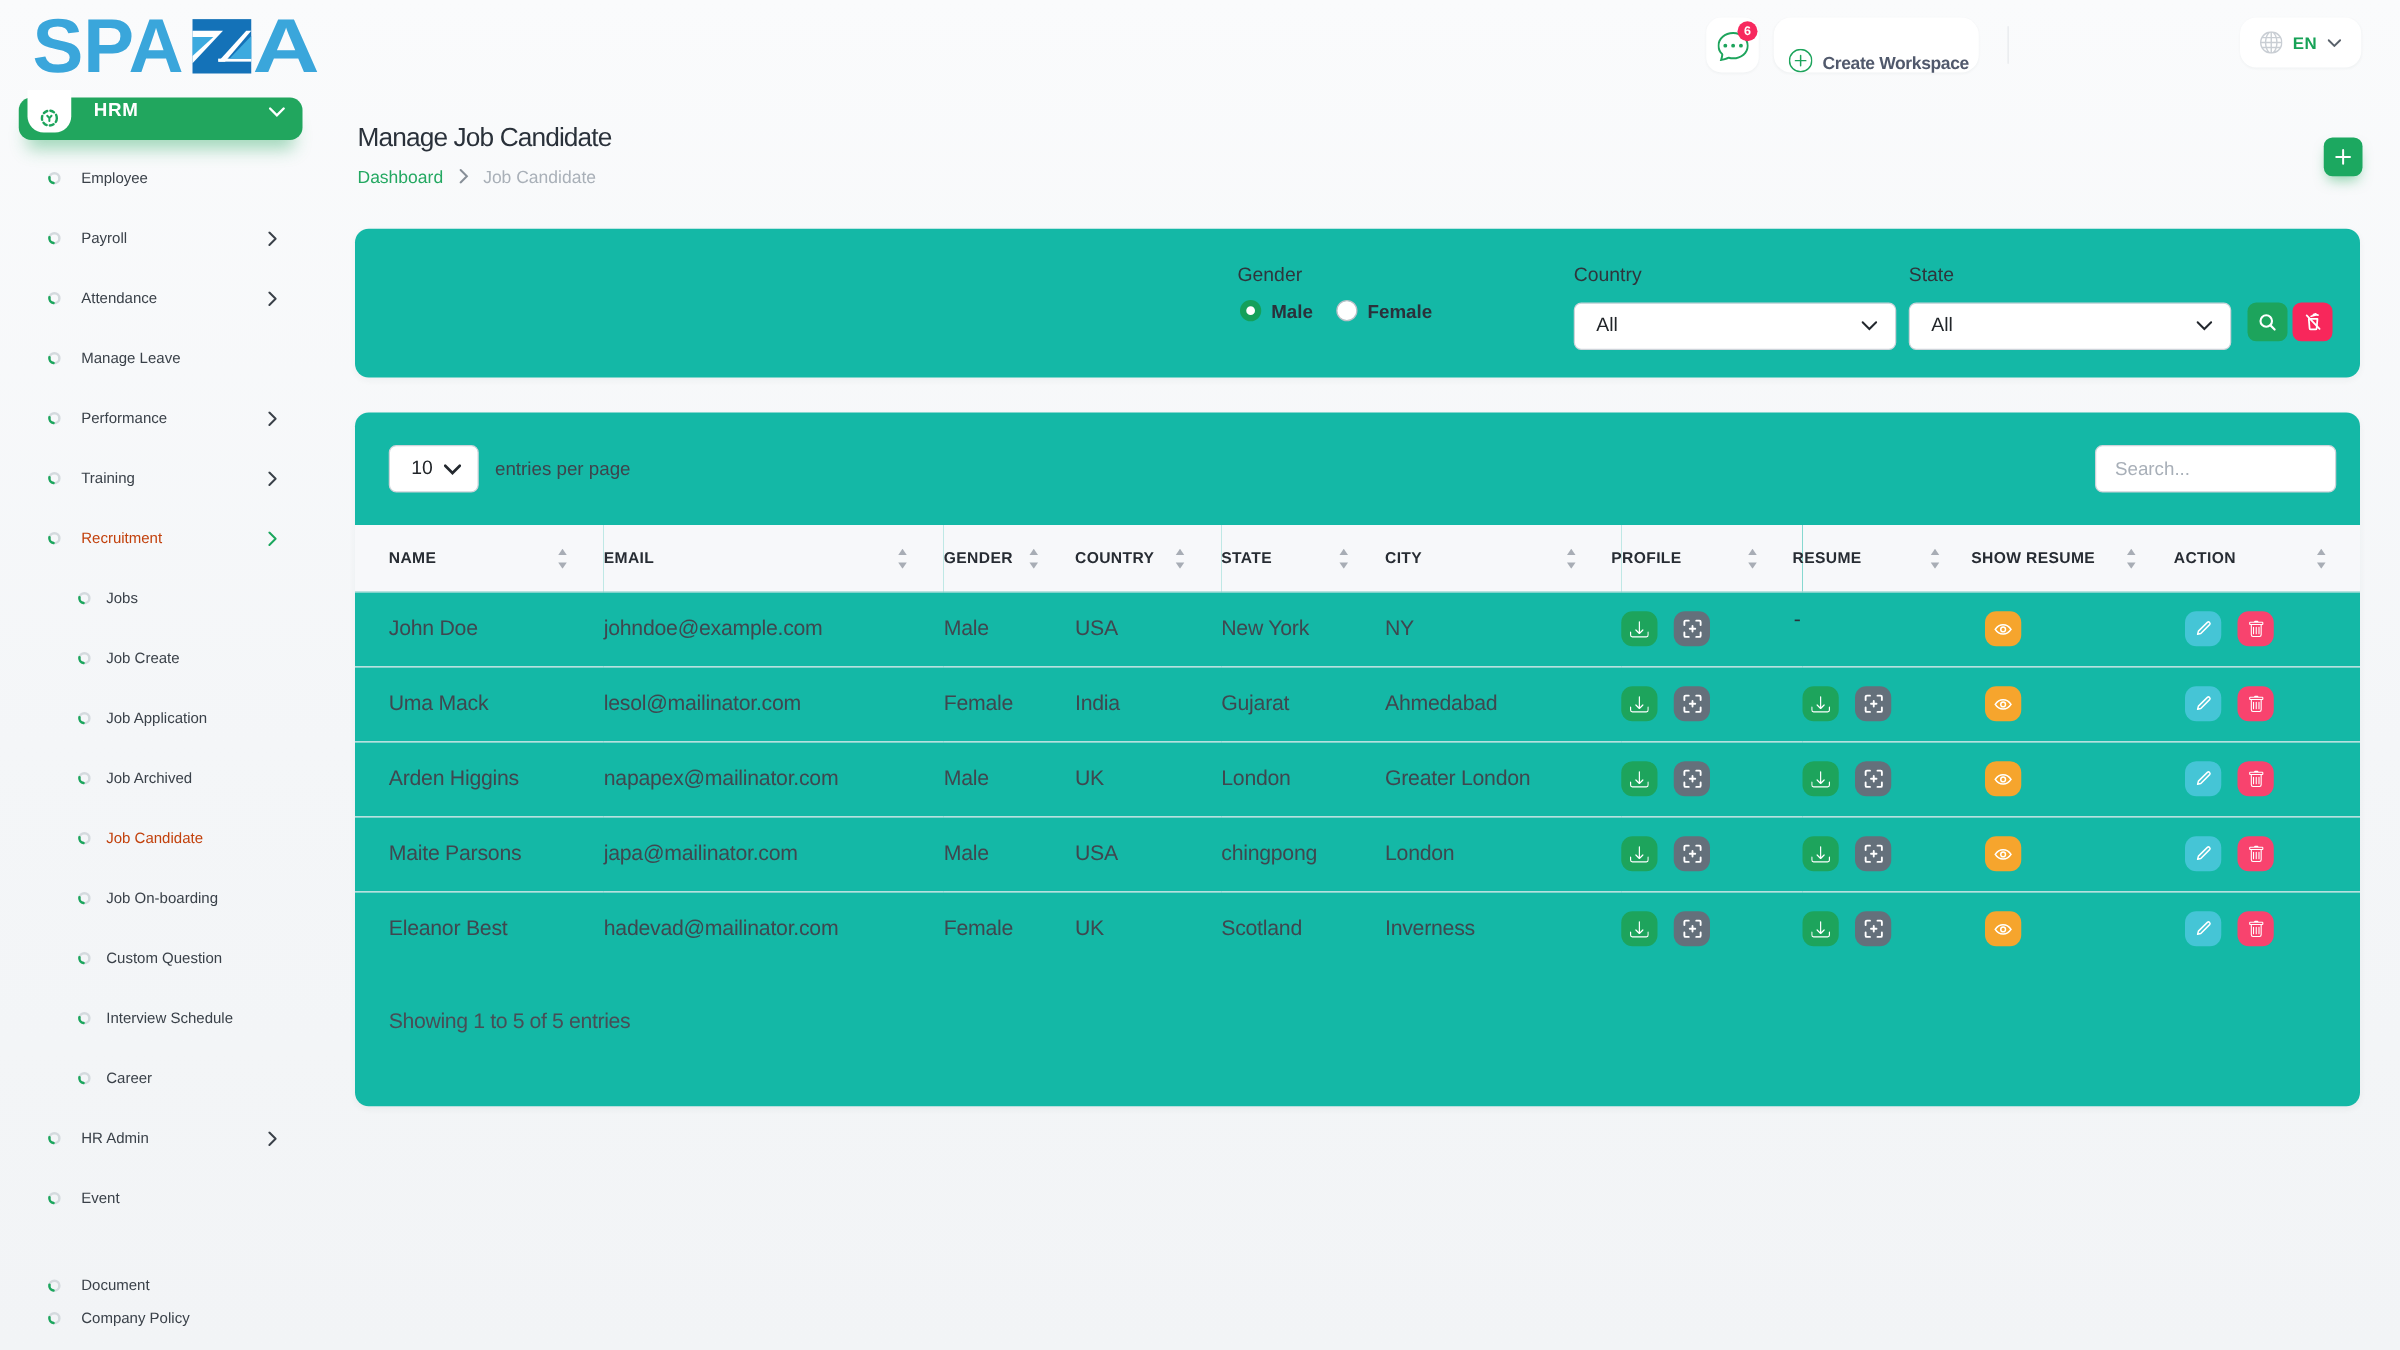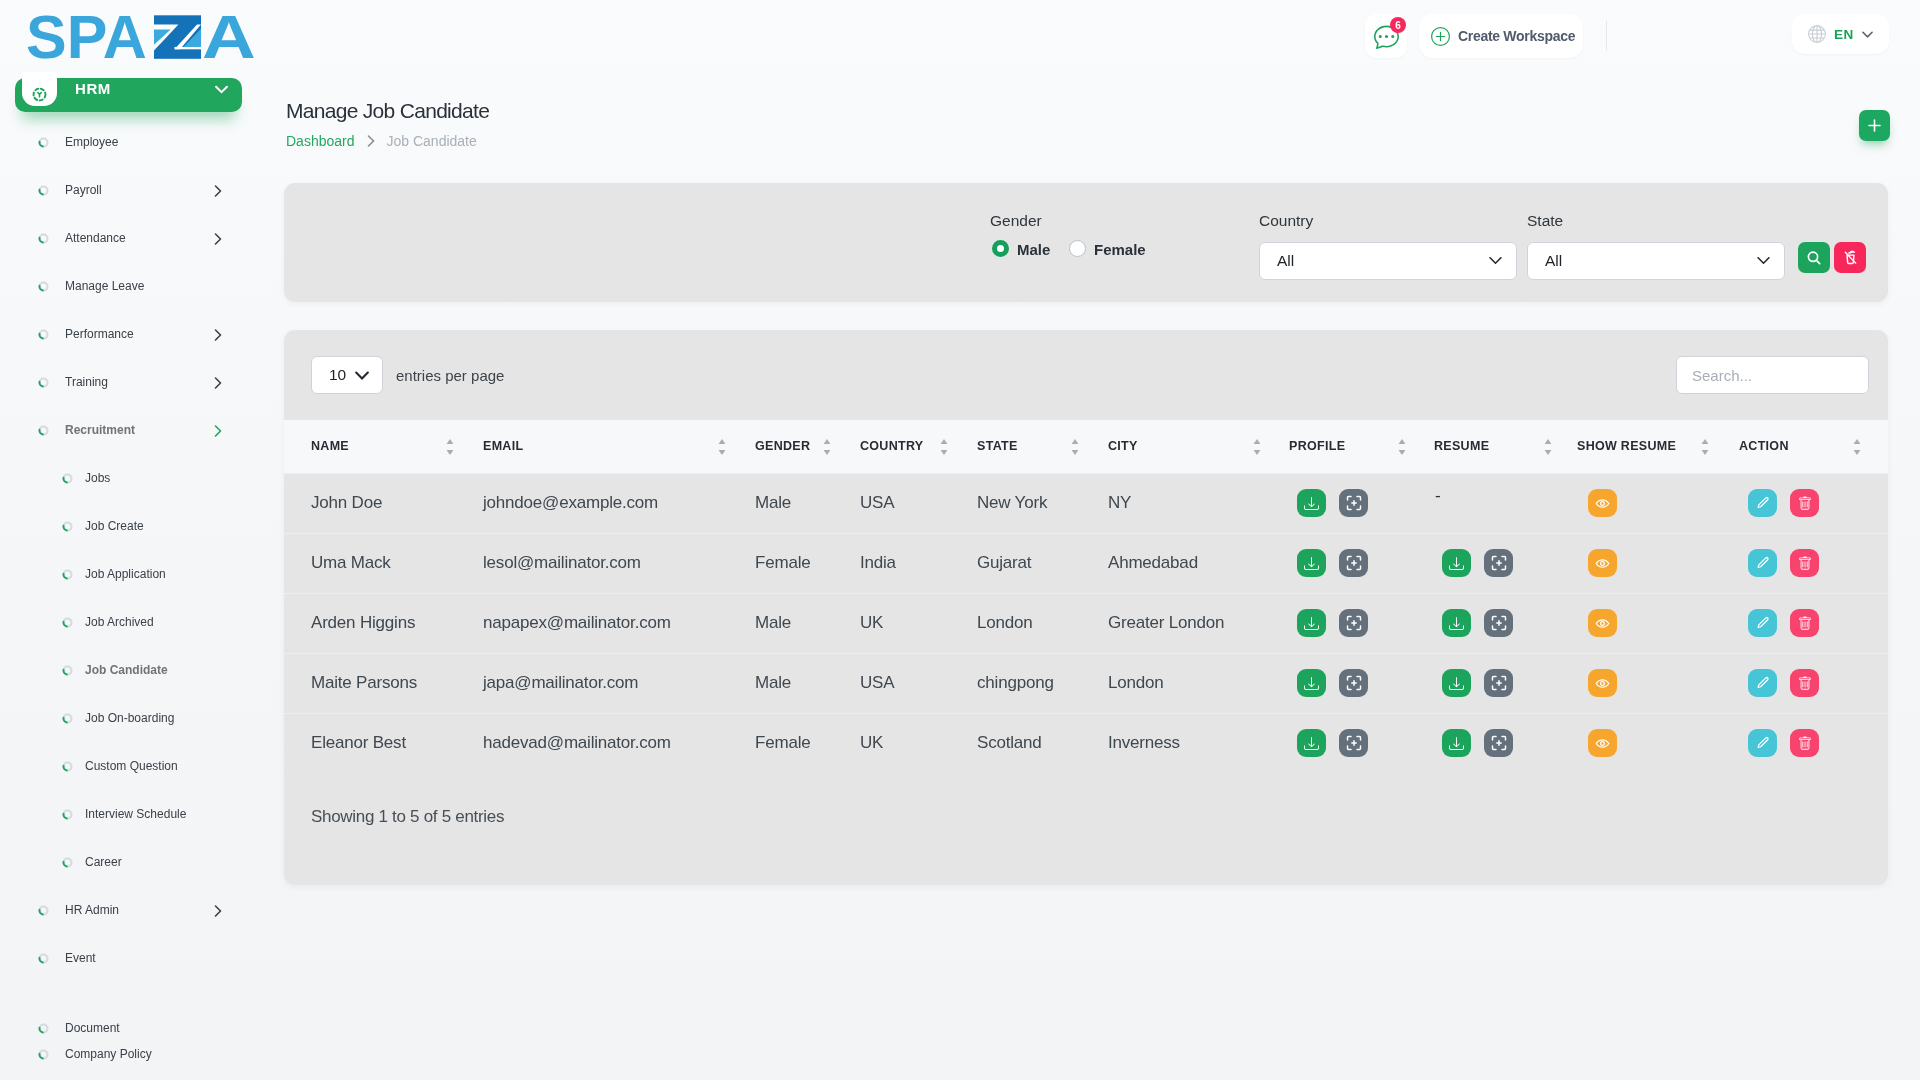--- a/index.html
+++ b/index.html
@@ -2,46 +2,46 @@
 <html><head>
 <meta charset="utf-8">
 <style>
 *{margin:0;padding:0;box-sizing:border-box}
 html,body{width:1920px;height:1080px;overflow:hidden}
 body{font-family:"Liberation Sans",sans-serif;background:linear-gradient(180deg,#fafbfc 0%,#f4f6f8 55%,#f2f4f6 100%);position:relative}
 
 .logo{position:absolute;left:27px;top:13px}
 .chat-box{position:absolute;left:1365px;top:14px;width:42px;height:44px;background:#fff;border-radius:12px;box-shadow:0 1px 2px rgba(30,40,50,.04);display:flex;align-items:center;justify-content:center}
 .badge6{position:absolute;top:3px;right:1px;width:16px;height:16px;background:#f7285e;border-radius:50%;color:#fff;font-size:10px;font-weight:bold;display:flex;align-items:center;justify-content:center}
-.cw-btn{position:absolute;left:1419px;top:14px;width:164px;height:44px;background:#fff;border-radius:14px;box-shadow:0 1px 2px rgba(30,40,50,.04);display:flex;align-items:center;padding-left:12px;gap:8px}
+.cw-btn{position:absolute;left:1419px;top:14px;width:164px;height:44px;background:#fff;border-radius:14px;box-shadow:0 1px 2px rgba(30,40,50,.04);display:flex;align-items:flex-end;padding-left:12px;gap:8px}
 .cw-btn span{font-size:14px;font-weight:bold;letter-spacing:-.3px;color:#51596c}
 .hdr-sep{position:absolute;left:1606px;top:21px;width:1px;height:30px;background:#e6e9ec}
 .lang-box{position:absolute;top:14px;left:1792px;width:97px;height:40px;background:#fff;border-radius:13px;box-shadow:0 1px 2px rgba(30,40,50,.04);display:flex;align-items:center;justify-content:center;gap:8px}
 .lang-box b{font-size:13.5px;color:#17a257;letter-spacing:.5px}
 
 .sidebar{position:absolute;left:0;top:72px;width:262px;bottom:0}
 .hrm-btn{position:absolute;left:15px;top:6px;width:227px;height:34px;background:#21a65e;border-radius:10px;box-shadow:0 14px 14px -7px rgba(33,166,94,.42)}
 .hrm-notch{position:absolute;left:7px;top:-6px;width:35px;height:34px;background:#fff;border-radius:0 0 13px 13px;display:flex;align-items:flex-end;justify-content:center;padding-bottom:3px}
 .hrm-btn .t{position:absolute;left:60px;top:2px;height:18px;line-height:18px;color:#fff;font-size:15px;font-weight:bold;letter-spacing:.6px}
 .hrm-btn svg.chev{position:absolute;right:14px;top:5px}
 .menu{position:absolute;left:0;top:0;width:262px}
 .mi{position:absolute;left:0;width:262px;height:24px;display:flex;align-items:center}
 .mi .bullet{position:absolute;left:38px}
 .mi .txt{position:absolute;left:65px;font-size:12px;color:#3a4149}
 .mi .arr{position:absolute;left:212px;top:7px}
 .mi.sub .bullet{left:62px}
 .mi.sub .txt{left:85px}
-.mi.act .txt{color:#737373;font-weight:bold}
+.mi.act .txt{color:#c2410c;font-weight:normal}
 
 .content{position:absolute;left:284px;top:72px;width:1604px}
 h1{position:absolute;left:2px;top:27px;font-size:21px;font-weight:normal;color:#2a313a;letter-spacing:-.7px}
 .crumbs{position:absolute;left:2px;top:61px;font-size:14px;color:#a9b0b8;display:flex;align-items:center;gap:12px}
 .crumbs a{color:#23a861;text-decoration:none}
 .addbtn{position:absolute;right:-2px;top:38px;width:31px;height:31px;background:#1ca860;border-radius:7px;box-shadow:0 6px 10px -3px rgba(32,169,92,.5);display:flex;align-items:center;justify-content:center}
-.card{position:absolute;left:0;background:#e5e5e5;border-radius:11px;box-shadow:0 2px 6px rgba(40,50,60,.05)}
+.card{position:absolute;left:0;background:#14b8a6;border-radius:11px;box-shadow:0 2px 6px rgba(40,50,60,.05)}
 .card1{top:111px;width:1604px;height:119px}
 .card2{top:258px;width:1604px;height:555px}
 
 .flabel{position:absolute;font-size:15.5px;color:#2f353c}
 .radio{position:absolute;top:57px;width:17px;height:17px;border-radius:50%}
 .radio.on{background:#fff;border:5px solid #14a05a}
 .radio.off{background:#fff;border:1.5px solid #b9c0c7}
 .rlab{position:absolute;top:58px;font-size:15px;font-weight:bold;color:#2b313b}
 .sel{position:absolute;height:38px;background:#fff;border:1px solid #ced4da;border-radius:6px;font-size:15.5px;color:#212529;display:flex;align-items:center;padding-left:17px}
 .sel svg{position:absolute;right:14px;top:13px}

